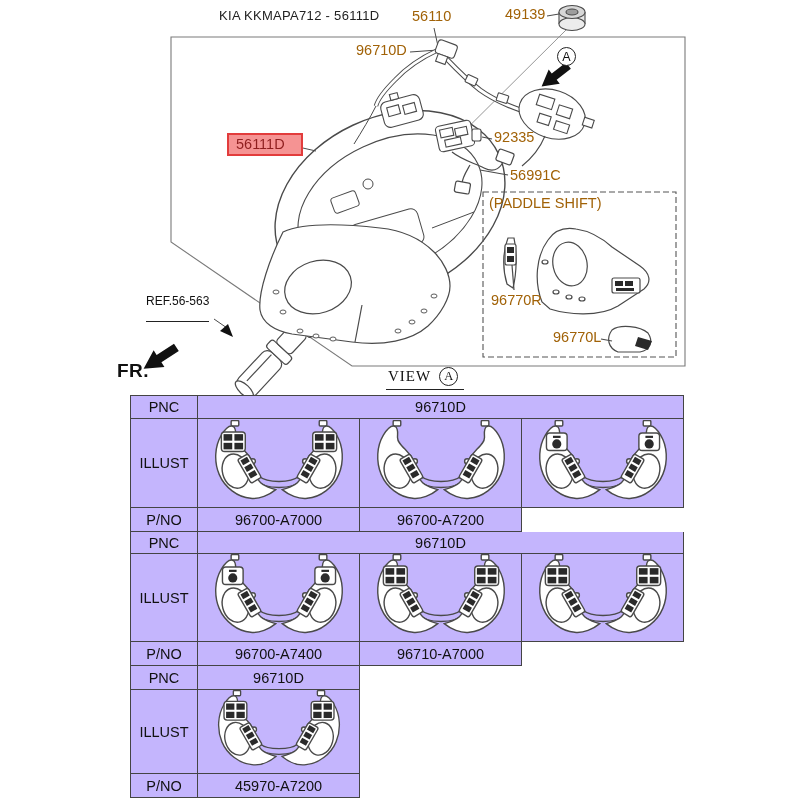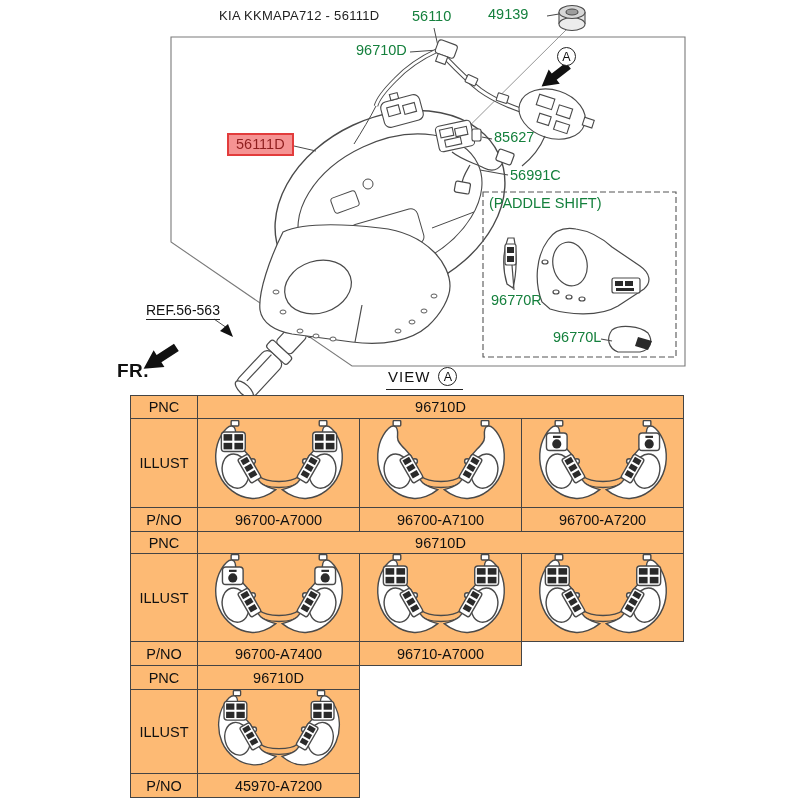--- a/index.html
+++ b/index.html
@@ -1,41 +1,41 @@
 <!DOCTYPE html>
 <html><head>
 <meta charset="utf-8">
 <style>
   html,body{margin:0;padding:0;background:#fff;width:800px;height:800px;overflow:hidden;
     font-family:"Liberation Sans","DejaVu Sans",sans-serif;color:#111;}
   .canvas{position:relative;width:800px;height:800px;background:#fff;}
   svg{display:block;}
   .art{position:absolute;left:0;top:0;}
-  .lbl{position:absolute;font-size:14.5px;color:#15803d;white-space:nowrap;line-height:1.1;}
+  .lbl{position:absolute;font-size:14.5px;color:#a16207;white-space:nowrap;line-height:1.1;}
   .title{position:absolute;left:219px;top:8px;font-size:13px;color:#222;letter-spacing:.3px;}
-  .hl{position:absolute;left:227px;top:133px;padding:1px 7px 2px 7px;border:2px solid #e23c3c;
+  .hl{position:absolute;left:227px;top:133px;padding:1px 16px 2px 7px;border:2px solid #e23c3c;
       background:#f59393;color:#8f1f1f;font-size:14.5px;}
   .circleA{display:inline-flex;align-items:center;justify-content:center;width:19px;height:19px;
       border:1.4px solid #222;border-radius:50%;font-size:12.5px;color:#111;background:#fff;box-sizing:border-box;}
   .circleA.abs{position:absolute;left:557px;top:47px;}
-  .ref{position:absolute;left:146px;top:302px;font-size:14px;border-bottom:1.2px solid #222;padding-bottom:1px;}
+  .ref{position:absolute;left:146px;top:294px;font-size:12px;border-bottom:1.2px solid #222;padding-bottom:13px;}
   .fr{position:absolute;left:117px;top:360px;font-size:19px;font-weight:700;letter-spacing:.5px;}
   .viewgrp{position:absolute;left:386px;top:367px;display:flex;align-items:center;gap:8px;
-      border-bottom:1.2px solid #222;padding:0 6px 3px 2px;}
+      border-bottom:1.2px solid #222;padding:0 6px 3px 2px;font-family:Liberation Serif, serif;}
   .viewgrp .vtxt{font-size:15px;letter-spacing:1px;}
   
   .tbl{position:absolute;left:130px;top:395px;font-size:14.5px;}
   .sec{display:grid;border-left:1px solid #444;}
   .sec.first{border-top:1px solid #444;}
   .s12{grid-template-columns:67px 162px 162px 162px;}
   .s1{grid-template-rows:23px 89px 24px;}
   .s2{grid-template-rows:22px 88px 24px;}
   .s3{grid-template-columns:67px 162px;grid-template-rows:24px 84px 24px;}
   .cell{border-right:1px solid #444;border-bottom:1px solid #444;display:flex;
-        align-items:center;justify-content:center;background:#fdba74;overflow:hidden;}
+        align-items:center;justify-content:center;background:#c4b5fd;overflow:hidden;}
   .span3{grid-column:2/5;}
 </style>
 </head>
 <body>
 
 <div class="canvas">
 
   <svg class="art" width="800" height="400" viewBox="0 0 800 400">
     <defs>
       <path id="fat-arrow" d="M-17,-4 L1,-4 L1,-9 L17,0 L1,9 L1,4 L-17,4 Z"></path>
@@ -232,24 +232,24 @@
         <path d="M612,330 C606,338 608,348 618,352 L640,352 C650,350 654,342 648,333 C640,326 620,324 612,330 Z"></path>
         <polygon points="638,337 652,341 648,350 635,346" fill="#2a2a2a" stroke="none"></polygon>
         <line x1="601" y1="339" x2="612" y2="341"></line>
       </g>
     </g>
   </svg>
 
   <div class="title">KIA KKMAPA712 - 56111D</div>
 
   <div class="lbl" style="left:412px;top:9px">56110</div>
-  <div class="lbl" style="left:488px;top:7px">49139</div>
+  <div class="lbl" style="left:505px;top:7px">49139</div>
   <div class="lbl" style="left:356px;top:43px">96710D</div>
   <div class="hl" style="background: rgb(245, 147, 147); border-color: rgb(226, 60, 60); color: rgb(143, 31, 31);">56111D</div>
-  <div class="lbl" style="left:494px;top:130px">85627</div>
+  <div class="lbl" style="left:494px;top:130px">92335</div>
   <div class="lbl" style="left:510px;top:168px">56991C</div>
   <div class="lbl" style="left:489px;top:196px">(PADDLE SHIFT)</div>
   <div class="lbl" style="left:491px;top:293px">96770R</div>
   <div class="lbl" style="left:553px;top:330px">96770L</div>
 
   <span class="circleA abs">A</span>
 
   <div class="ref">REF.56-563</div>
   <div class="fr">FR.</div>
 
@@ -274,21 +274,20 @@
             <use href="#sw-plain"></use>
           </svg>
       </div>
       <div class="cell">
         <svg viewBox="0 0 130 80" width="148" height="87">
             <use href="#sw-single"></use>
           </svg>
       </div>
       <div class="cell">P/NO</div>
       <div class="cell">96700-A7000</div>
-      <div class="cell">96700-A7100</div>
       <div class="cell">96700-A7200</div>
     </div>
 
     <div class="sec s12 s2">
       <div class="cell">PNC</div>
       <div class="cell span3">96710D</div>
       <div class="cell">ILLUST</div>
       <div class="cell">
         <svg viewBox="0 0 130 80" width="148" height="87">
             <use href="#sw-single"></use>

